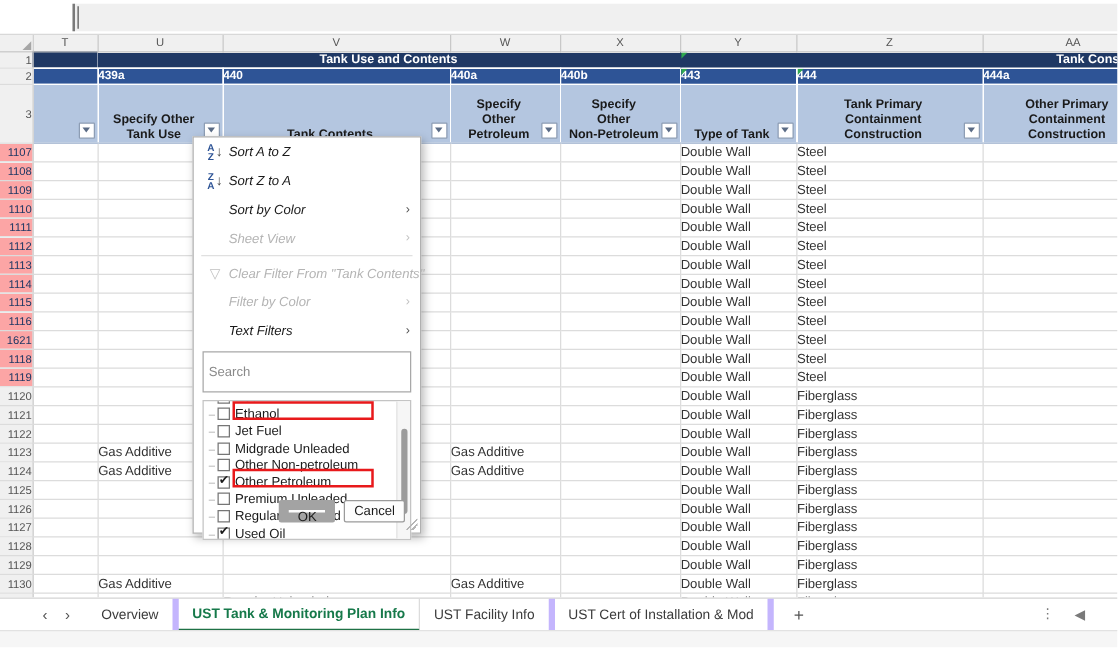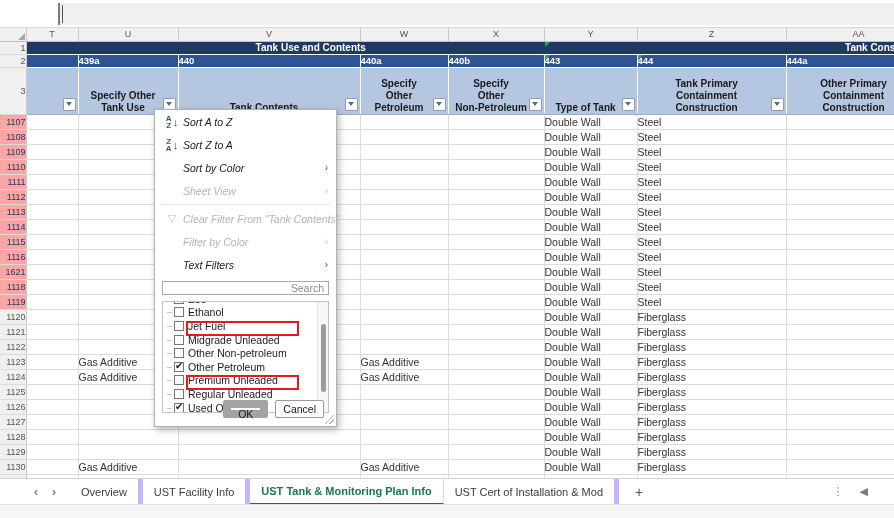--- a/index.html
+++ b/index.html
@@ -136,23 +136,23 @@
   .mi-label { flex: 1 1 auto; white-space: nowrap; font-style: italic; }
   .mi-arrow { flex: 0 0 10px; text-align: right; color: #555; font-size: 10px; }
   .menu-item.disabled .mi-arrow { color: #c2c2c2; }
 
   .menu-sep { height: 1px; background: #e0e0e0; margin: 2px 6px; }
 
   .sort-ico { font-size: 8px; line-height: 7px; color: #2e5496; font-weight: bold; text-align: center; }
 
   .search-wrap { padding: 5px 7px 2px 7px; }
   .search-box {
-    width: 100%; height: 14px; border: 1px solid #a8a8a8; background:#fff;
+    width: 100%; height: 33px; border: 1px solid #a8a8a8; background:#fff;
     font-family: "Liberation Sans", sans-serif; font-size: 10.5px;
-    padding: 4px 4px; color: #333; text-align: right;
+    padding: 4px 4px; color: #333;
   }
   .search-box::placeholder { color: #8a8a8a; }
 
   .list-wrap {
     margin: 4px 7px 0 7px; height: 112px;
     border: 1px solid #c4c4c4; background: #ffffff;
     position: relative; overflow: hidden;
   }
   .list-inner { position: absolute; left:0; top:-10px; right: 11px; }
   .opt-row {
@@ -729,22 +729,22 @@
     <div class="resize-grip"></div>
   </div>
 
   <div class="tabbar">
     <div class="nav-arrows">
       <span>‹</span>
       <span>›</span>
     </div>
     <div class="tabs" id="tab-list">
         <div class="tab">Overview</div>
+        <div class="tab active">UST Tank &amp; Monitoring Plan Info</div>
         <div class="tab">UST Facility Info</div>
-        <div class="tab active">UST Tank &amp; Monitoring Plan Info</div>
         <div class="tab">UST Cert of Installation &amp; Mod</div>
       </div>
     <div class="tab addnew">+</div>
     <div class="tab-spacer"></div>
     <div class="tab-right">
       <span class="dots-v">⋮</span>
       <span>◀</span>
     </div>
   </div>
 

